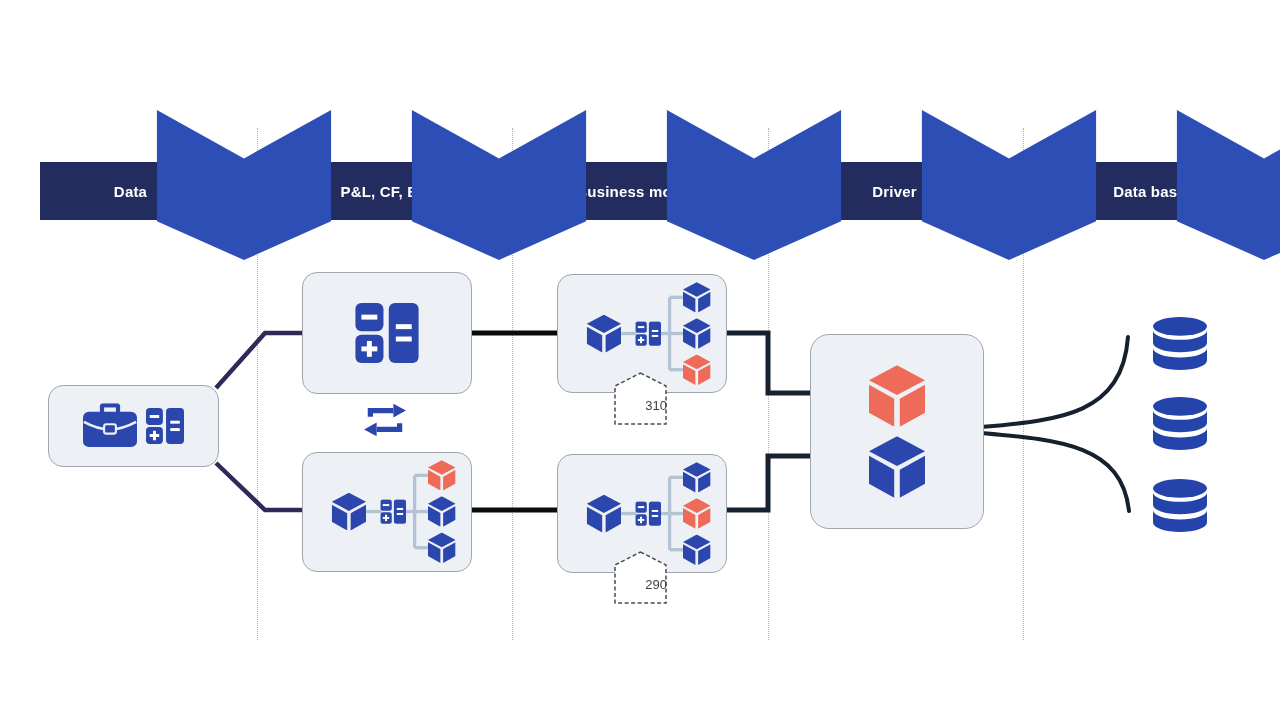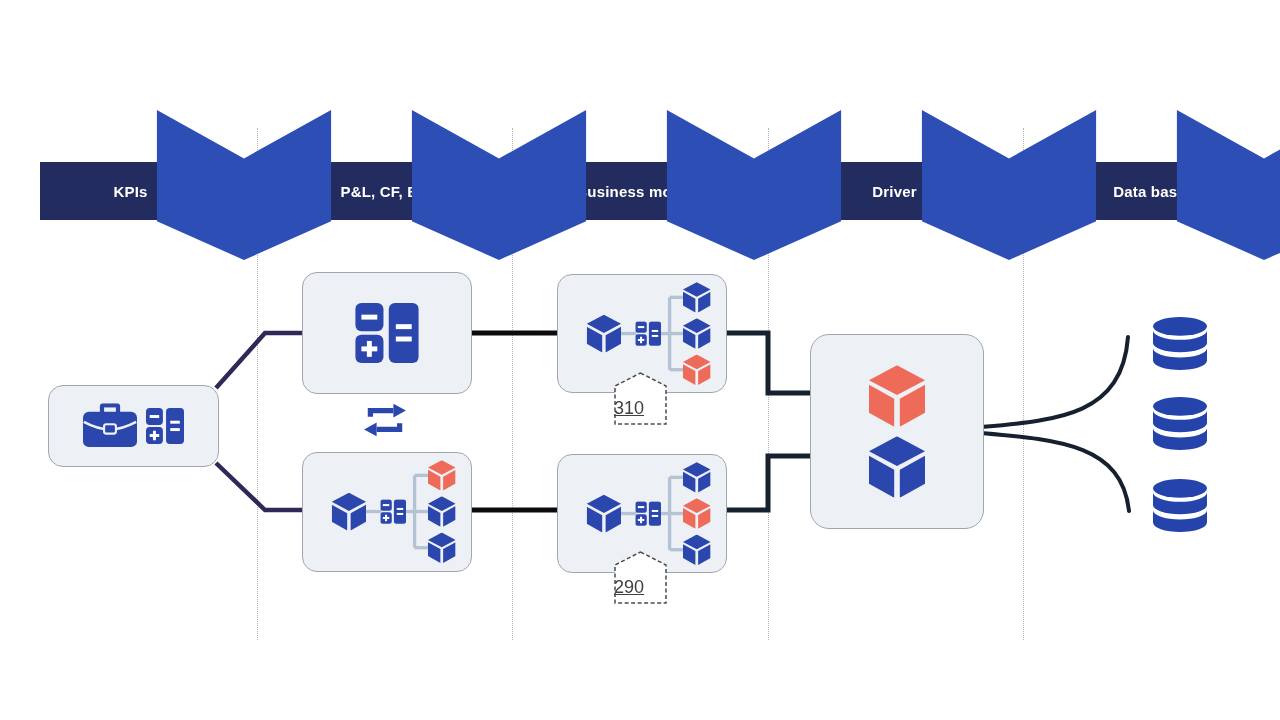--- a/index.html
+++ b/index.html
@@ -21,22 +21,22 @@
         display:flex;align-items:center;justify-content:center;z-index:3;}
   .node.big{border-radius:19px;flex-direction:column;}
   .icon-blue{color:#2b46ad;}
   .icon-red{color:#ee6a59;}
   .kpirow{display:flex;align-items:center;gap:9px;}
   
   .wires{position:absolute;inset:0;z-index:2;pointer-events:none;}
   
   .badge{position:absolute;width:53px;height:53px;z-index:4;}
   .badge svg{position:absolute;inset:0;}
-  .badge .btxt{position:absolute;left:0;right:0;top:26px;text-align:left;
-               color:#3f3f3f;font-size:18px;text-decoration:underline;}
+  .badge .btxt{position:absolute;left:0;right:0;top:26px;text-align:right;
+               color:#3f3f3f;font-size:13px;}
   .sync{position:absolute;left:362px;top:401px;width:46px;height:38px;z-index:3;color:#2b46ad;}
   .db{position:absolute;left:1153px;width:54px;height:56px;color:#2443ab;z-index:3;}
   .hidden-defs{position:absolute;width:0;height:0;overflow:hidden;}
 </style>
 </head>
 <body>
 
 <svg class="hidden-defs" aria-hidden="true">
   <defs>
     <symbol id="sym-chev" viewBox="0 0 72 62">
@@ -96,21 +96,21 @@
     <path d="M982 433 C1060 440 1122 445 1129 511" stroke="#16212f" stroke-width="4" fill="none" stroke-linecap="round"></path>
   </svg>
 
   <div class="chev" style="left:94px">
     <svg>
         <use href="#sym-chev"></use>
       </svg>
     <span class="num">100</span>
   </div>
   <div class="bar" style="left:40px">
-    <span>KPIs</span>
+    <span>Data</span>
   </div>
 
   <div class="chev" style="left:349px">
     <svg>
         <use href="#sym-chev"></use>
       </svg>
     <span class="num">20x</span>
   </div>
   <div class="bar" style="left:294px">
     <span>P&amp;L, CF, BS</span>

